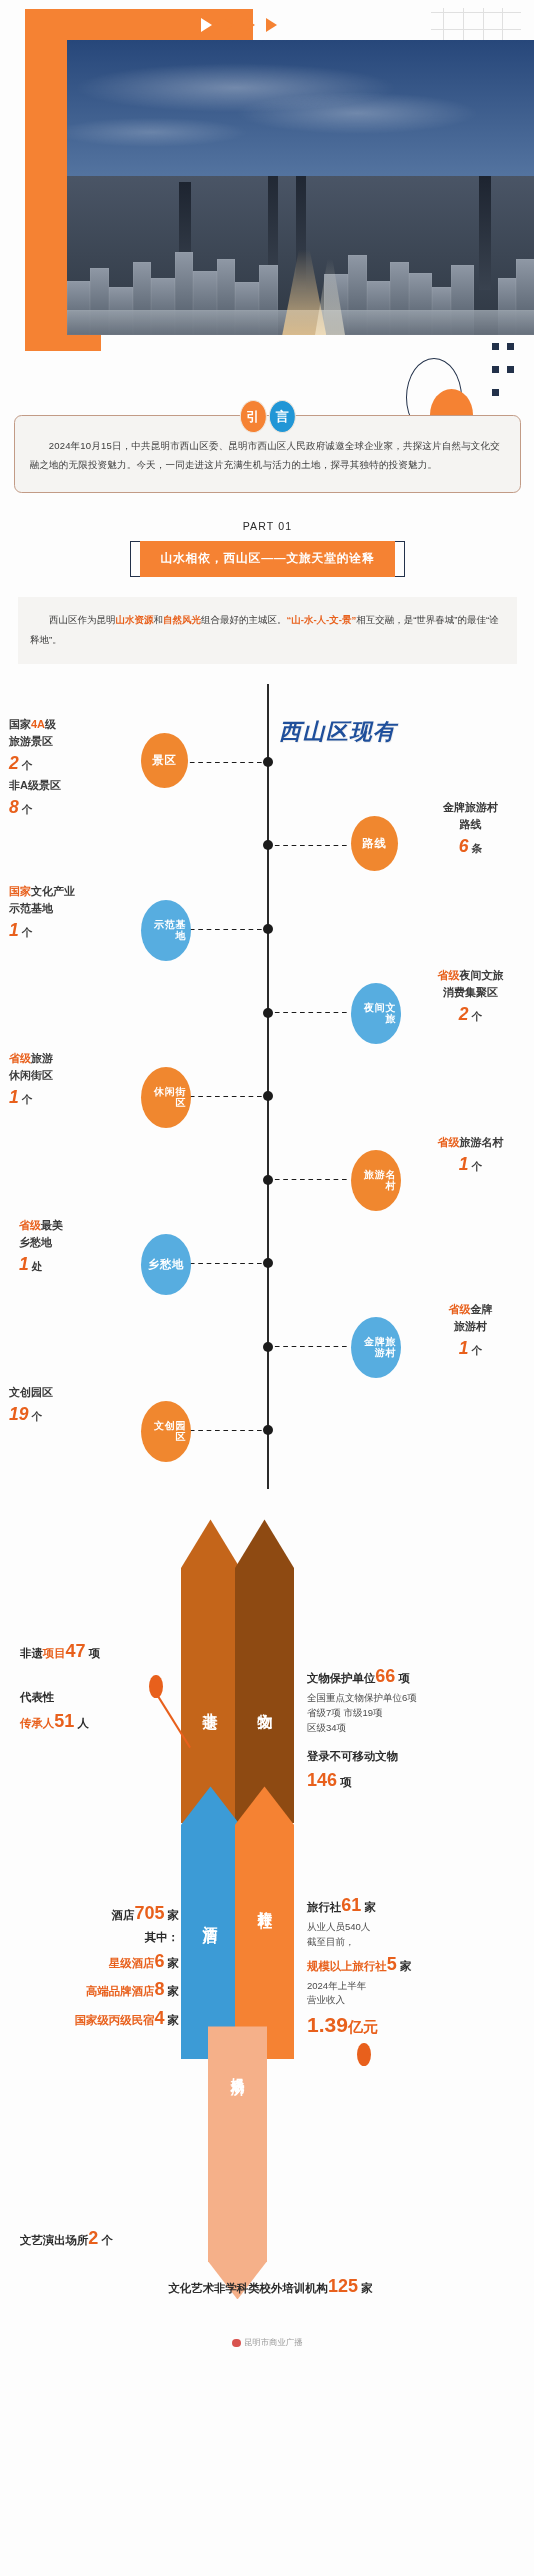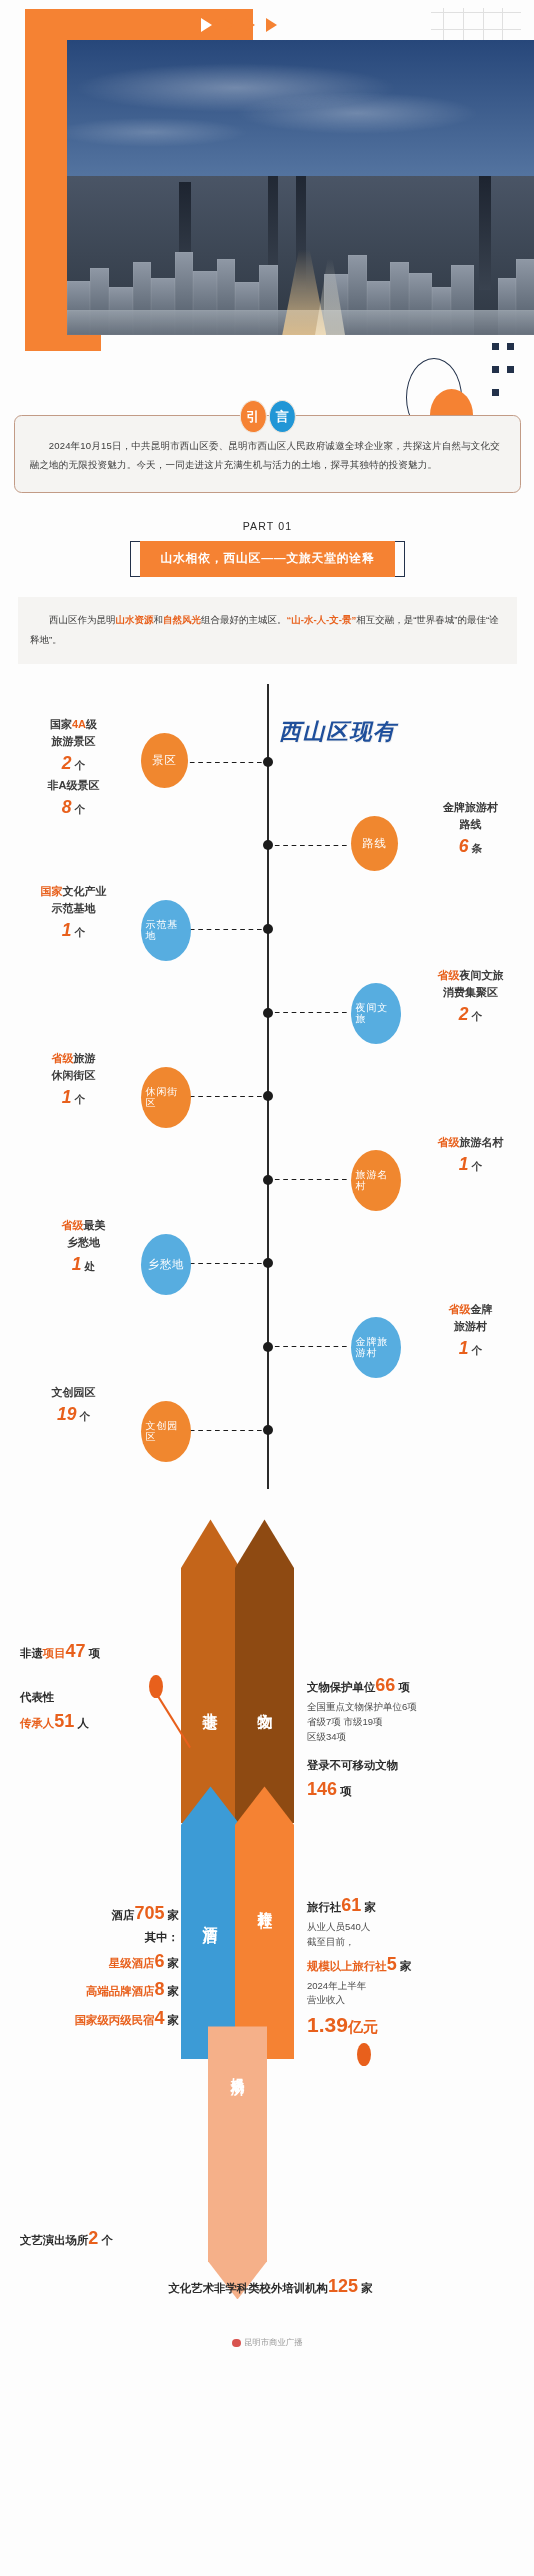--- a/index.html
+++ b/index.html
@@ -73,26 +73,26 @@
   .hl-o { color:#E8601C; font-weight:bold; }
 
   
   .tl { position:relative; margin-top:20px; height:828px; }
   .tl-axis { position:absolute; left:267px; top:0; width:1.5px; height:805px; background:#2b2b2b; }
   .tl-title { position:absolute; left:279px; top:33px; font-size:22px; font-weight:bold; font-style:italic;
               color:#1F4F9B; letter-spacing:1.5px; text-shadow:0.8px 0.8px 0 rgba(0,0,0,.07); }
   .node { position:absolute; left:263px; width:10px; height:10px; background:#1c1c1c; border-radius:50%; }
   .dots { position:absolute; height:3px; background-image:radial-gradient(#1c1c1c 42%, transparent 45%);
           background-size:8.4px 3px; background-repeat:repeat-x; }
-  .bub { position:absolute; border-radius:50%; color:#fff; font-weight:normal; display:flex; align-items:center;
-         justify-content:center; text-align:left; line-height:1.12; font-size:11.4px; letter-spacing:0.8px; }
+  .bub { position:absolute; border-radius:50%; color:#fff; font-weight:bold; display:flex; align-items:center;
+         justify-content:center; text-align:right; line-height:1.12; font-size:11.4px; letter-spacing:0.8px; }
   .bub.o { background:#F0872F; }
   .bub.b { background:#57ADE0; }
   .cap { position:absolute; font-size:11px; line-height:1.55; font-weight:bold; color:#3a3a3a; }
-  .cap.L { text-align:center; }
+  .cap.L { }
   .cap.R { text-align:center; }
   .num { color:#E8601C; font-size:17.5px; font-style:italic; font-weight:bold; }
   .unit { color:#3a3a3a; font-size:10.6px; font-weight:bold; }
 
   
   .arrows { position:relative; margin-top:7.6px; height:835px; }
   .arrow { position:absolute; }
   .ar-nonyi { left:181px; top:0px; width:59px; height:304px;
               background:linear-gradient(180deg,#C4651A,#C4651A);
               clip-path:polygon(50% 0, 100% 16%, 100% 100%, 0 100%, 0 16%); }
@@ -300,21 +300,21 @@
   <div class="blk" style="left:20px; top:118px; width:159px;">
     <span>非遗</span><span class="hl-o">项目</span><span class="n">47</span> <span>项</span>
   </div>
   <div class="blk" style="left:20px; top:169px; width:159px;">
     <div>代表性</div>
     <div><span class="hl-o">传承人</span><span class="n">51</span> <span>人</span></div>
   </div>
   <div class="pin" style="left:149px; top:156px;"></div>
   <div class="pinline" style="left:158px; top:176px; width:61px; transform:rotate(58deg);"></div>
 
-  <div class="blk" style="left:307px; top:152px; width:220px;">
+  <div class="blk" style="left:307px; top:143px; width:220px;">
     <div><span>文物保护单位</span><span class="n">66</span> <span>项</span></div>
     <div class="small">全国重点文物保护单位6项</div>
     <div class="small">省级7项  市级19项</div>
     <div class="small">区级34项</div>
     <div style="margin-top:12px;">登录不可移动文物</div>
     <div><span class="n">146</span> <span>项</span></div>
   </div>
 
   <div class="blk" style="left:20px; top:380px; width:159px; text-align:right;">
     <div><span>酒店</span><span class="n">705</span> <span>家</span></div>

